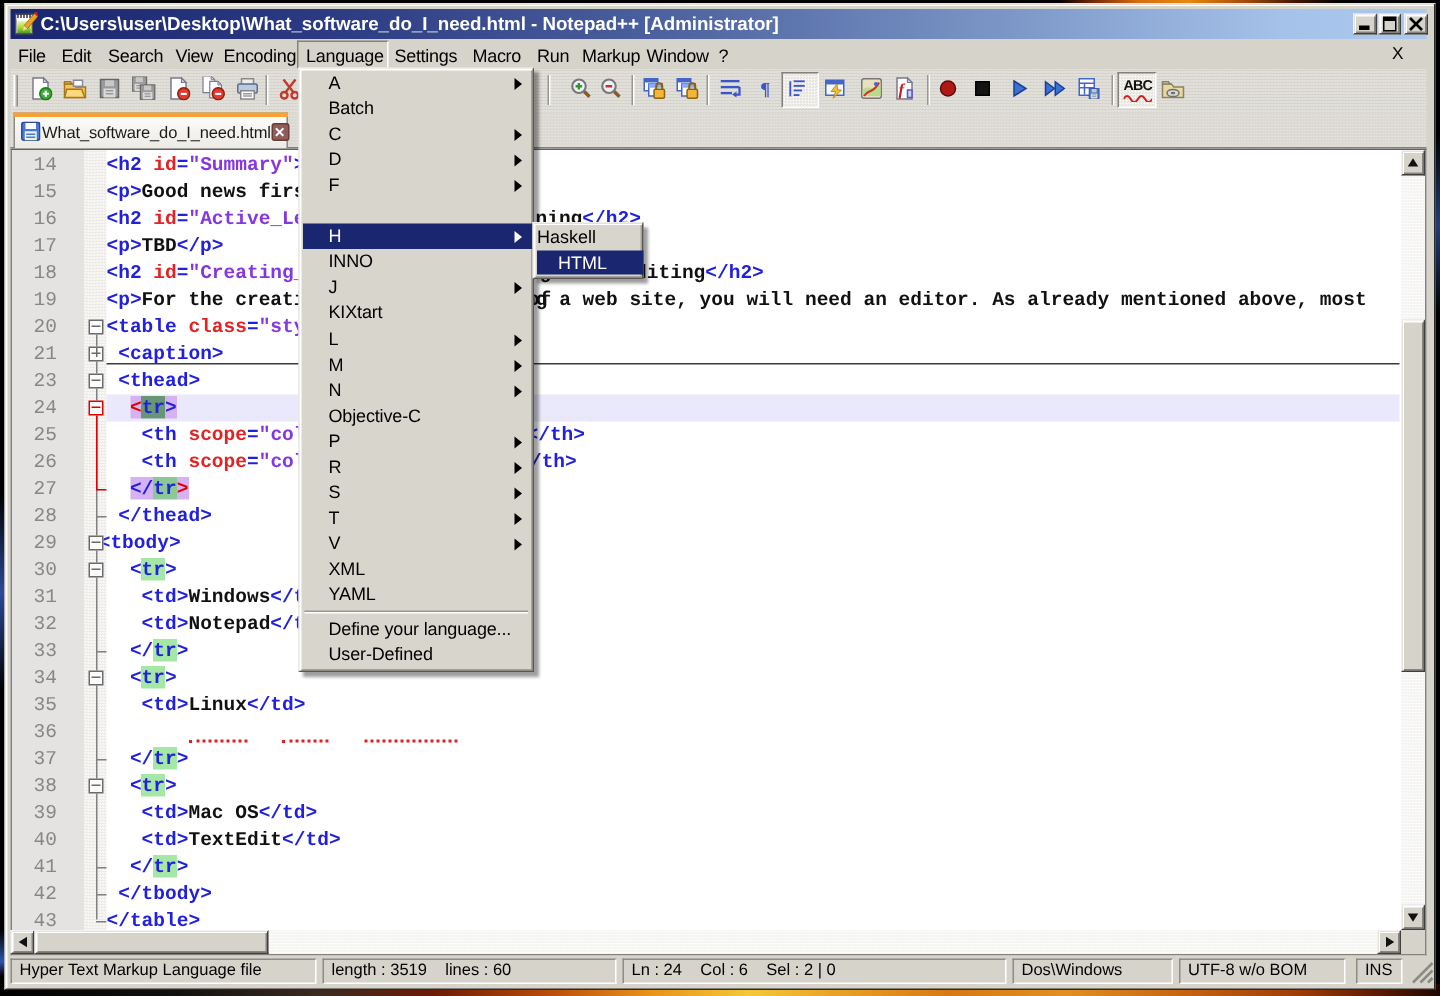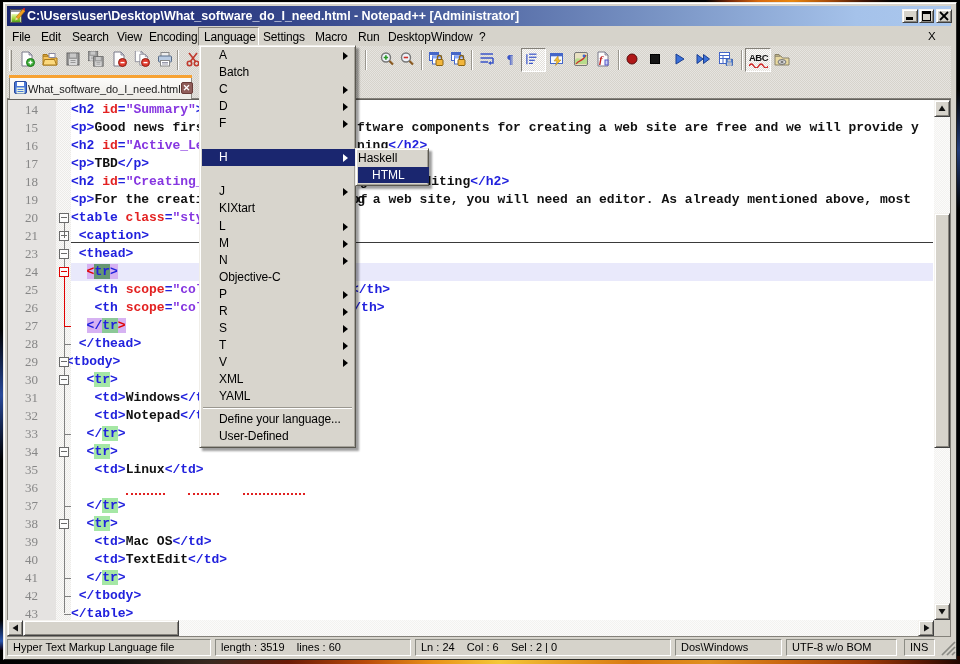--- a/index.html
+++ b/index.html
@@ -1,18 +1,18 @@
 <!DOCTYPE html>
 <html><head><meta charset="utf-8"><style>
 *{margin:0;padding:0;box-sizing:border-box}
 body{width:960px;height:664px;overflow:hidden;background:#000;font-family:"Liberation Sans",sans-serif}
 #scr{position:absolute;left:0;top:0;width:960px;height:664px;background:#000}
 .abs{position:absolute}
 .mono{font-family:"Liberation Mono",monospace;font-size:13px;line-height:18px;font-weight:bold;white-space:pre}
-.num{font-family:Liberation Serif, serif;font-size:13px;line-height:18px;color:#878787;white-space:pre;text-align:right}
+.num{font-family:Liberation Mono, monospace;font-size:13px;line-height:18px;color:#878787;white-space:pre;text-align:right}
 .ui{font-size:12px;letter-spacing:-0.2px;color:#000;white-space:pre}
 .seg{position:absolute;top:639px;height:17px;background:#d6d3cb;border:1px solid;border-color:#8c8c84 #ffffff #ffffff #8c8c84;color:#000;font-size:11px;line-height:15px;padding-left:5px;white-space:pre}
 .btn3d{position:absolute;background:#d6d3cb;border:1px solid;border-color:#f4f2ee #404040 #404040 #f4f2ee;box-shadow:inset 1px 1px 0 #fff,inset -1px -1px 0 #88857e}
 .mi{position:absolute;left:2px;width:153px;height:17px;font-size:12px;letter-spacing:-0.1px;line-height:17px;color:#000;padding-left:17px}
 .arr{position:absolute;right:7px;top:5px;width:0;height:0;border-style:solid;border-width:4px 0 4px 5px;border-color:transparent transparent transparent #000}
 .tick{position:absolute;background:#808080}
 </style></head><body>
 <div id="scr">
 
 <div class="abs" style="left:0;top:0;width:960px;height:6px;background:linear-gradient(90deg,#000 0%,#000 73.5%,#7a2a08 76%,#d86a10 79%,#e8870f 82.5%,#a34a0c 86.5%,#401505 90%,#000 93%)"></div>
@@ -62,21 +62,21 @@
 <div class="abs" style="left:198px;top:27px;width:61px;height:19px;background:#d6d3cb;border:1px solid;border-color:#84817a #fff #fff #84817a"></div>
 <div class="abs ui" style="left:12px;top:30px">File</div>
 <div class="abs ui" style="left:41px;top:30px">Edit</div>
 <div class="abs ui" style="left:72px;top:30px">Search</div>
 <div class="abs ui" style="left:117px;top:30px">View</div>
 <div class="abs ui" style="left:149px;top:30px">Encoding</div>
 <div class="abs ui" style="left:204px;top:30px">Language</div>
 <div class="abs ui" style="left:263px;top:30px">Settings</div>
 <div class="abs ui" style="left:315px;top:30px">Macro</div>
 <div class="abs ui" style="left:358px;top:30px">Run</div>
-<div class="abs ui" style="left:388px;top:30px">Desktop</div>
+<div class="abs ui" style="left:388px;top:30px">Markup</div>
 <div class="abs ui" style="left:431px;top:30px">Window</div>
 <div class="abs ui" style="left:479px;top:30px">?</div>
 <div class="abs" style="left:928px;top:29.5px;font-size:11.5px;color:#000">X</div>
 <div class="abs" style="left:7px;top:46px;width:944px;height:29px;background:repeating-conic-gradient(#e6e4e0 0% 25%,#d6d3cb 0% 50%) 0 0/2px 2px"></div>
 <div class="abs" style="left:9px;top:50px;width:3px;height:21px;border-left:1px solid #fff;border-right:1px solid #908d86;background:#d6d3cb"></div>
 <div class="abs" style="left:177px;top:50px;width:2px;height:20px;border-left:1px solid #9a978f;border-right:1px solid #fff"></div>
 <div class="abs" style="left:365px;top:50px;width:2px;height:20px;border-left:1px solid #9a978f;border-right:1px solid #fff"></div>
 <div class="abs" style="left:421px;top:50px;width:2px;height:20px;border-left:1px solid #9a978f;border-right:1px solid #fff"></div>
 <div class="abs" style="left:471px;top:50px;width:2px;height:20px;border-left:1px solid #9a978f;border-right:1px solid #fff"></div>
 <div class="abs" style="left:618px;top:50px;width:2px;height:20px;border-left:1px solid #9a978f;border-right:1px solid #fff"></div>
@@ -303,21 +303,20 @@
 <div class="num abs" style="left:8px;top:478.5px;width:30px">36</div>
 <div class="num abs" style="left:8px;top:496.5px;width:30px">37</div>
 <div class="num abs" style="left:8px;top:514.5px;width:30px">38</div>
 <div class="num abs" style="left:8px;top:532.5px;width:30px">39</div>
 <div class="num abs" style="left:8px;top:550.5px;width:30px">40</div>
 <div class="num abs" style="left:8px;top:568.5px;width:30px">41</div>
 <div class="num abs" style="left:8px;top:586.5px;width:30px">42</div>
 <div class="num abs" style="left:8px;top:604.5px;width:30px">43</div>
 <div class="mono abs" style="left:71px;top:100.5px"><span style="color:#2121dd">&lt;h2&nbsp;</span><span style="color:#e32222">id</span><span style="color:#2121dd">=</span><span style="color:#8636e0">"Summary"</span><span style="color:#2121dd">&gt;</span><span style="color:#111111">Summary</span><span style="color:#2121dd">&lt;/h2&gt;</span></div>
 <div class="mono abs" style="left:71px;top:118.5px"><span style="color:#2121dd">&lt;p&gt;</span><span style="color:#111111">Good&nbsp;news&nbsp;first:&nbsp;most&nbsp;of&nbsp;the&nbsp;so</span></div>
-<div class="mono abs" style="left:357px;top:118.5px"><span style="color:#111111">ftware&nbsp;components&nbsp;for&nbsp;creating&nbsp;a&nbsp;web&nbsp;site&nbsp;are&nbsp;free&nbsp;and&nbsp;we&nbsp;will&nbsp;provide&nbsp;y</span></div>
 <div class="mono abs" style="left:71px;top:136.5px"><span style="color:#2121dd">&lt;h2&nbsp;</span><span style="color:#e32222">id</span><span style="color:#2121dd">=</span><span style="color:#8636e0">"Active_Learning"</span><span style="color:#2121dd">&gt;</span><span style="color:#111111">Active&nbsp;Lear</span></div>
 <div class="mono abs" style="left:357px;top:136.5px"><span style="color:#111111">ning</span><span style="color:#2121dd">&lt;/h2&gt;</span></div>
 <div class="mono abs" style="left:71px;top:154.5px"><span style="color:#2121dd">&lt;p&gt;</span><span style="color:#111111">TBD</span><span style="color:#2121dd">&lt;/p&gt;</span></div>
 <div class="mono abs" style="left:71px;top:172.5px"><span style="color:#2121dd">&lt;h2&nbsp;</span><span style="color:#e32222">id</span><span style="color:#2121dd">=</span><span style="color:#8636e0">"Creating_and_editing"</span><span style="color:#2121dd">&gt;</span><span style="color:#111111">Creating&nbsp;an</span></div>
 <div class="mono abs" style="left:423.4px;top:172.5px"><span style="color:#111111">diting</span><span style="color:#2121dd">&lt;/h2&gt;</span></div>
 <div class="mono abs" style="left:71px;top:190.5px"><span style="color:#2121dd">&lt;p&gt;</span><span style="color:#111111">For&nbsp;the&nbsp;creation&nbsp;and&nbsp;maintenance&nbsp;of</span></div>
 <div class="mono abs" style="left:341.6px;top:190.5px"><span style="color:#111111">ing&nbsp;a&nbsp;web&nbsp;site,&nbsp;you&nbsp;will&nbsp;need&nbsp;an&nbsp;editor.&nbsp;As&nbsp;already&nbsp;mentioned&nbsp;above,&nbsp;most</span></div>
 <div class="mono abs" style="left:71px;top:208.5px"><span style="color:#2121dd">&lt;table&nbsp;</span><span style="color:#e32222">class</span><span style="color:#2121dd">=</span><span style="color:#8636e0">"styled"</span><span style="color:#2121dd">&gt;</span></div>
 <div class="mono abs" style="left:71px;top:226.5px"><span style="color:#111111">&nbsp;</span><span style="color:#2121dd">&lt;caption&gt;</span></div>
 <div class="mono abs" style="left:71px;top:244.5px"><span style="color:#111111">&nbsp;</span><span style="color:#2121dd">&lt;thead&gt;</span></div>
@@ -407,20 +406,21 @@
         <line x1="14" y1="11" x2="11" y2="14"></line>
       </g>
     </svg>
 <div class="abs" style="left:199px;top:45px;width:157px;height:403px;background:#d8d5cd;border:1px solid;border-color:#f0eee9 #5a5850 #5a5850 #f0eee9;box-shadow:inset 1px 1px 0 #fff,inset -1px -1px 0 #a5a29a,3px 3px 2px rgba(0,0,0,0.38)">
 <div class="mi" style="top:1.0px">A<span class="arr"></span></div>
 <div class="mi" style="top:18.05px">Batch</div>
 <div class="mi" style="top:35.1px">C<span class="arr"></span></div>
 <div class="mi" style="top:52.150000000000006px">D<span class="arr"></span></div>
 <div class="mi" style="top:69.2px">F<span class="arr"></span></div>
 <div class="mi" style="top:103.30000000000001px;background:#1a266f;color:#fff">H<span class="arr" style="border-color:transparent transparent transparent #fff"></span></div>
+<div class="mi" style="top:120.35000000000001px">INNO</div>
 <div class="mi" style="top:137.4px">J<span class="arr"></span></div>
 <div class="mi" style="top:154.45000000000002px">KIXtart</div>
 <div class="mi" style="top:171.5px">L<span class="arr"></span></div>
 <div class="mi" style="top:188.55px">M<span class="arr"></span></div>
 <div class="mi" style="top:205.60000000000002px">N<span class="arr"></span></div>
 <div class="mi" style="top:222.65px">Objective-C</div>
 <div class="mi" style="top:239.70000000000002px">P<span class="arr"></span></div>
 <div class="mi" style="top:256.75px">R<span class="arr"></span></div>
 <div class="mi" style="top:273.8px">S<span class="arr"></span></div>
 <div class="mi" style="top:290.85px">T<span class="arr"></span></div>

